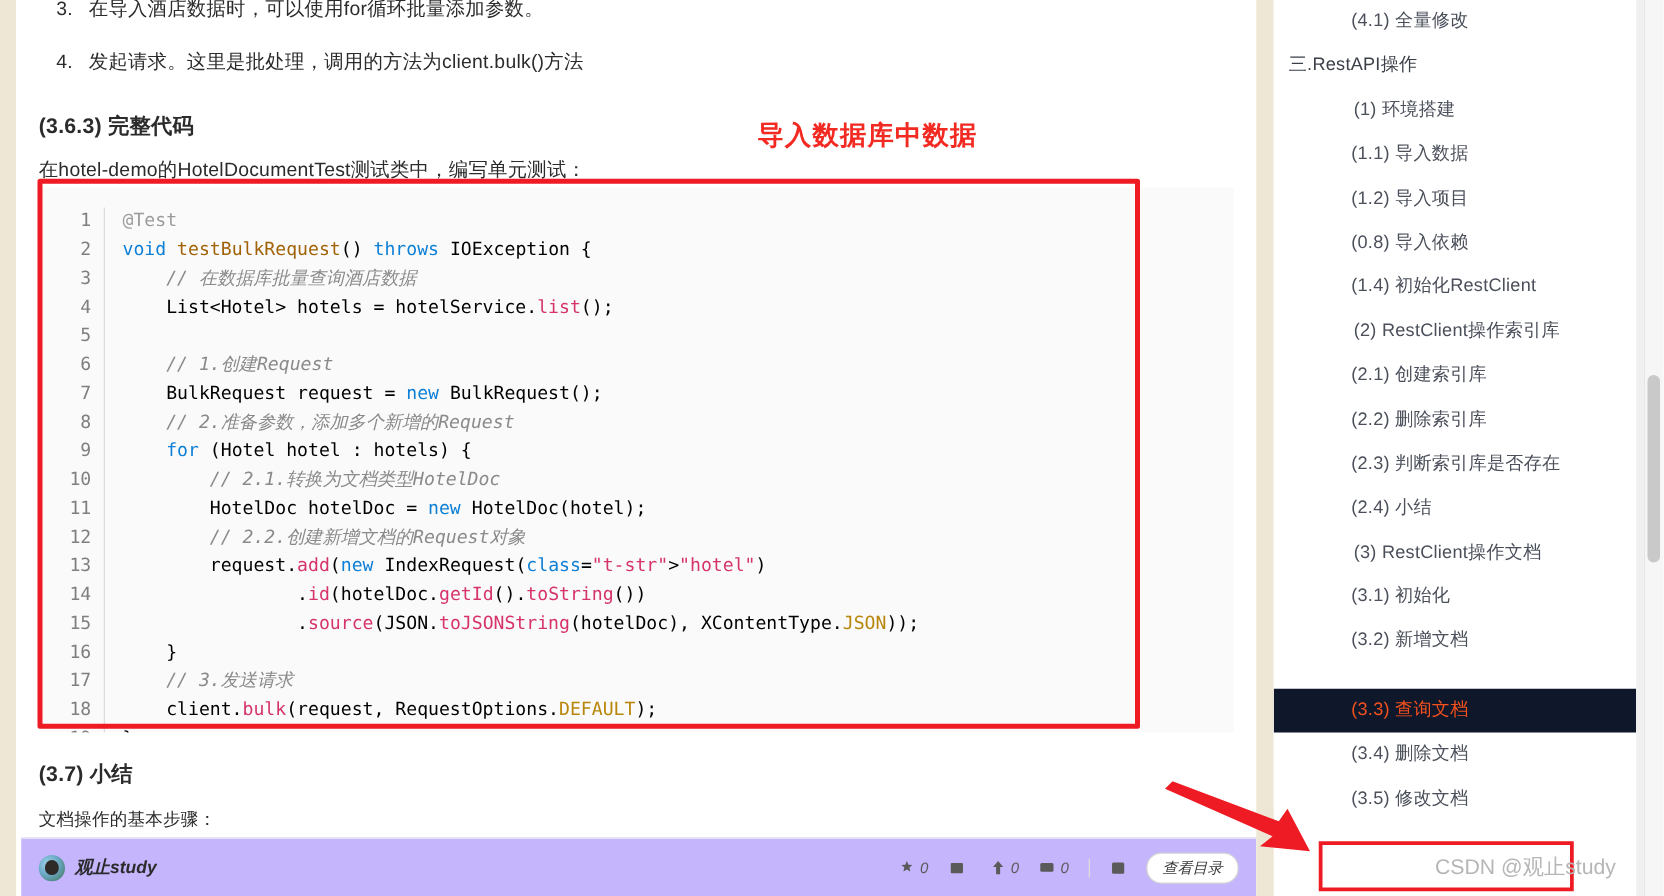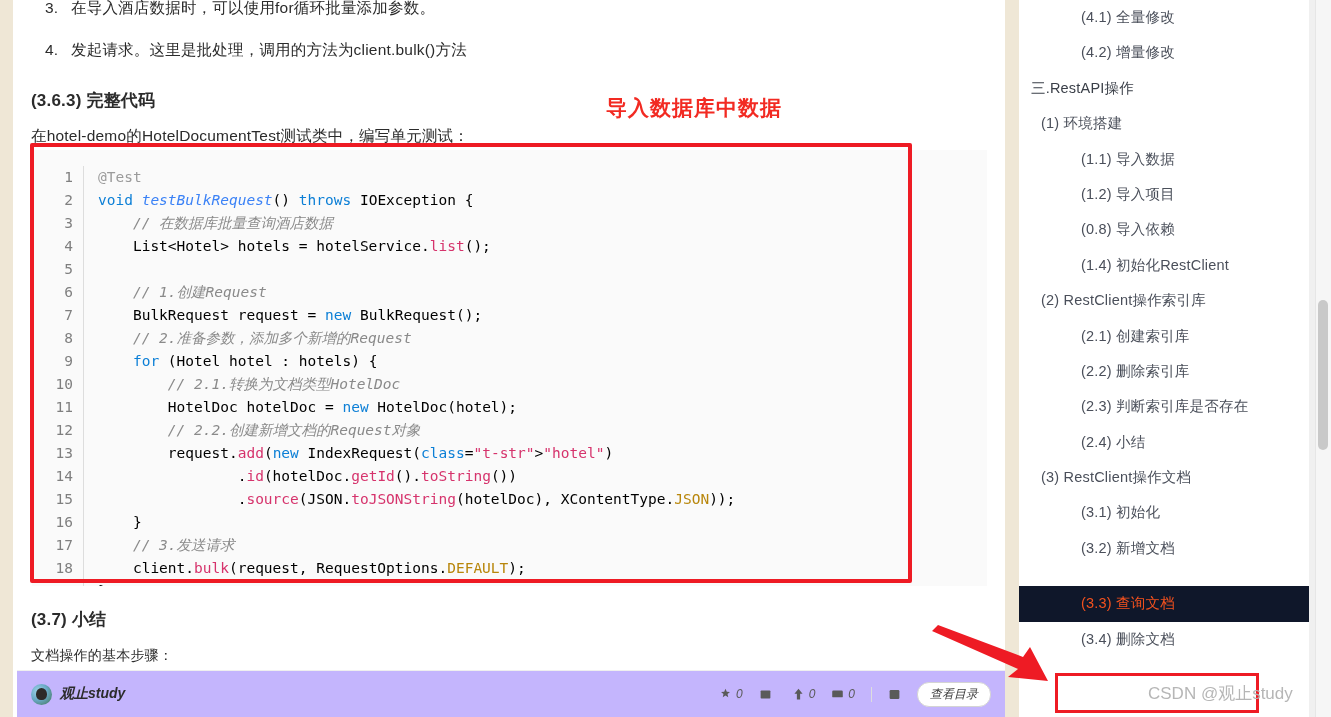--- a/index.html
+++ b/index.html
@@ -68,21 +68,21 @@
     user-select:none;
   }
   .gutter-nums div { height:23px; }
   .code-lines { padding-left:14px; white-space:pre; }
   .code-lines .ln { height:23px; }
 
   
   .t-ann  { color:#9b9b9b; }
   .t-cmt  { color:#8a8a8a; font-style:italic; }
   .t-kw   { color:#0c7fd6; }
-  .t-fn   { color:#3b82f6;font-style:italic; }
+  .t-fn   { color:#a16207; }
   .t-str  { color:#d6336c; }
   .t-const{ color:#b8860b; }
   .t-meth { color:#d6336c; }
 
   
   .red-rect {
     position:absolute; left:30px; top:143px;
     width:882px; height:440px;
     border:4px solid #ee1b24;
     border-radius:2px;
@@ -159,21 +159,21 @@
     background:#c9c9c9; border-radius:5px;
   }
 
   .toc-item {
     font-size:14.5px; color:#4a4f5a;
     padding:9px 0 9px 0;
     letter-spacing:.2px; white-space:nowrap;
     line-height:1.2;
   }
   .lvl1 { padding-left:12px; color:#3a3f48; }
-  .lvl2 { padding-left:22px; color:#4a4f5a; }
+  .lvl2 { padding-left:64px; color:#4a4f5a; }
   .lvl3 { padding-left:62px; color:#4a4f5a; }
   .toc-item.active {
     background:#0f172a; color:#f4511e;margin-top:20px;
   }
 
   
   .red-box-toc {
     position:absolute; left:1055px; top:673px;
     width:204px; height:40px;
     border:3px solid #ee1b24;
@@ -289,21 +289,20 @@
         </svg>
     </div>
 
     <div class="foot-btn">查看目录</div>
   </div>
 
   <div class="gutter-right"></div>
 
   <div class="sidebar" id="sidebar">
       <div class="toc-item lvl3">(4.1) 全量修改</div>
-      <div class="toc-item lvl3">(4.2) 增量修改</div>
       <div class="toc-item lvl1">三.RestAPI操作</div>
       <div class="toc-item lvl2">(1) 环境搭建</div>
       <div class="toc-item lvl3">(1.1) 导入数据</div>
       <div class="toc-item lvl3">(1.2) 导入项目</div>
       <div class="toc-item lvl3">(0.8) 导入依赖</div>
       <div class="toc-item lvl3">(1.4) 初始化RestClient</div>
       <div class="toc-item lvl2">(2) RestClient操作索引库</div>
       <div class="toc-item lvl3">(2.1) 创建索引库</div>
       <div class="toc-item lvl3">(2.2) 删除索引库</div>
       <div class="toc-item lvl3">(2.3) 判断索引库是否存在</div>

